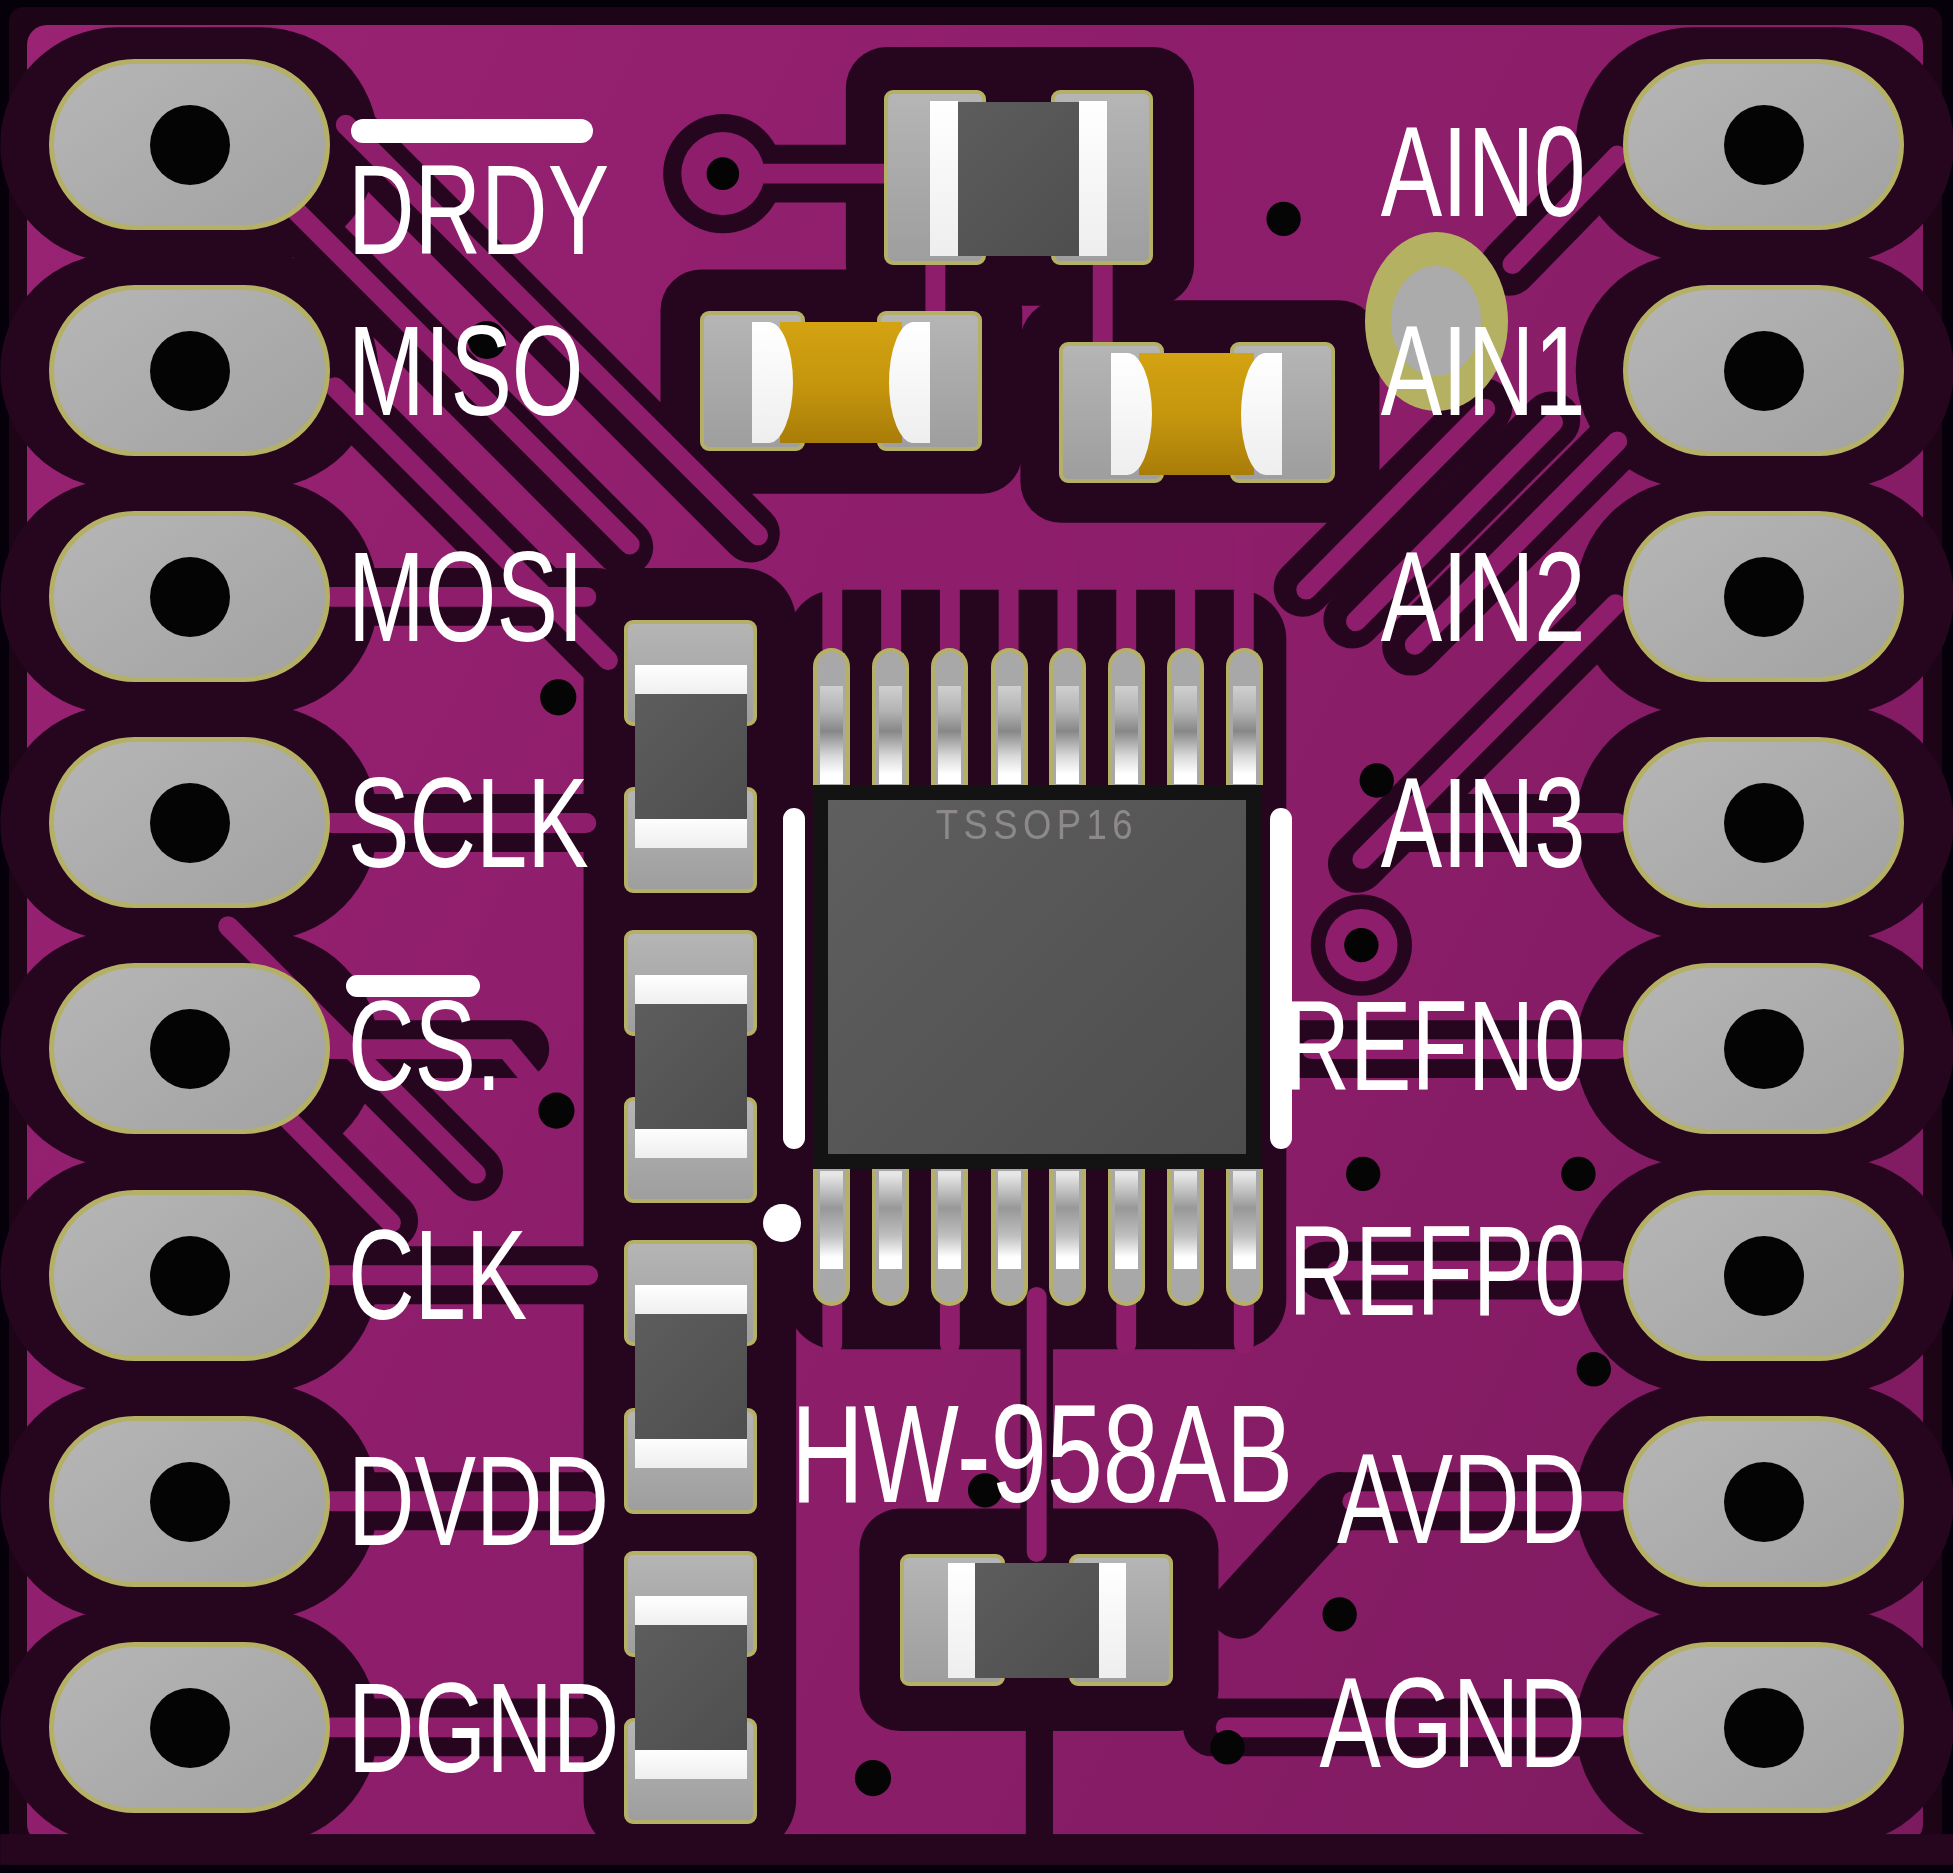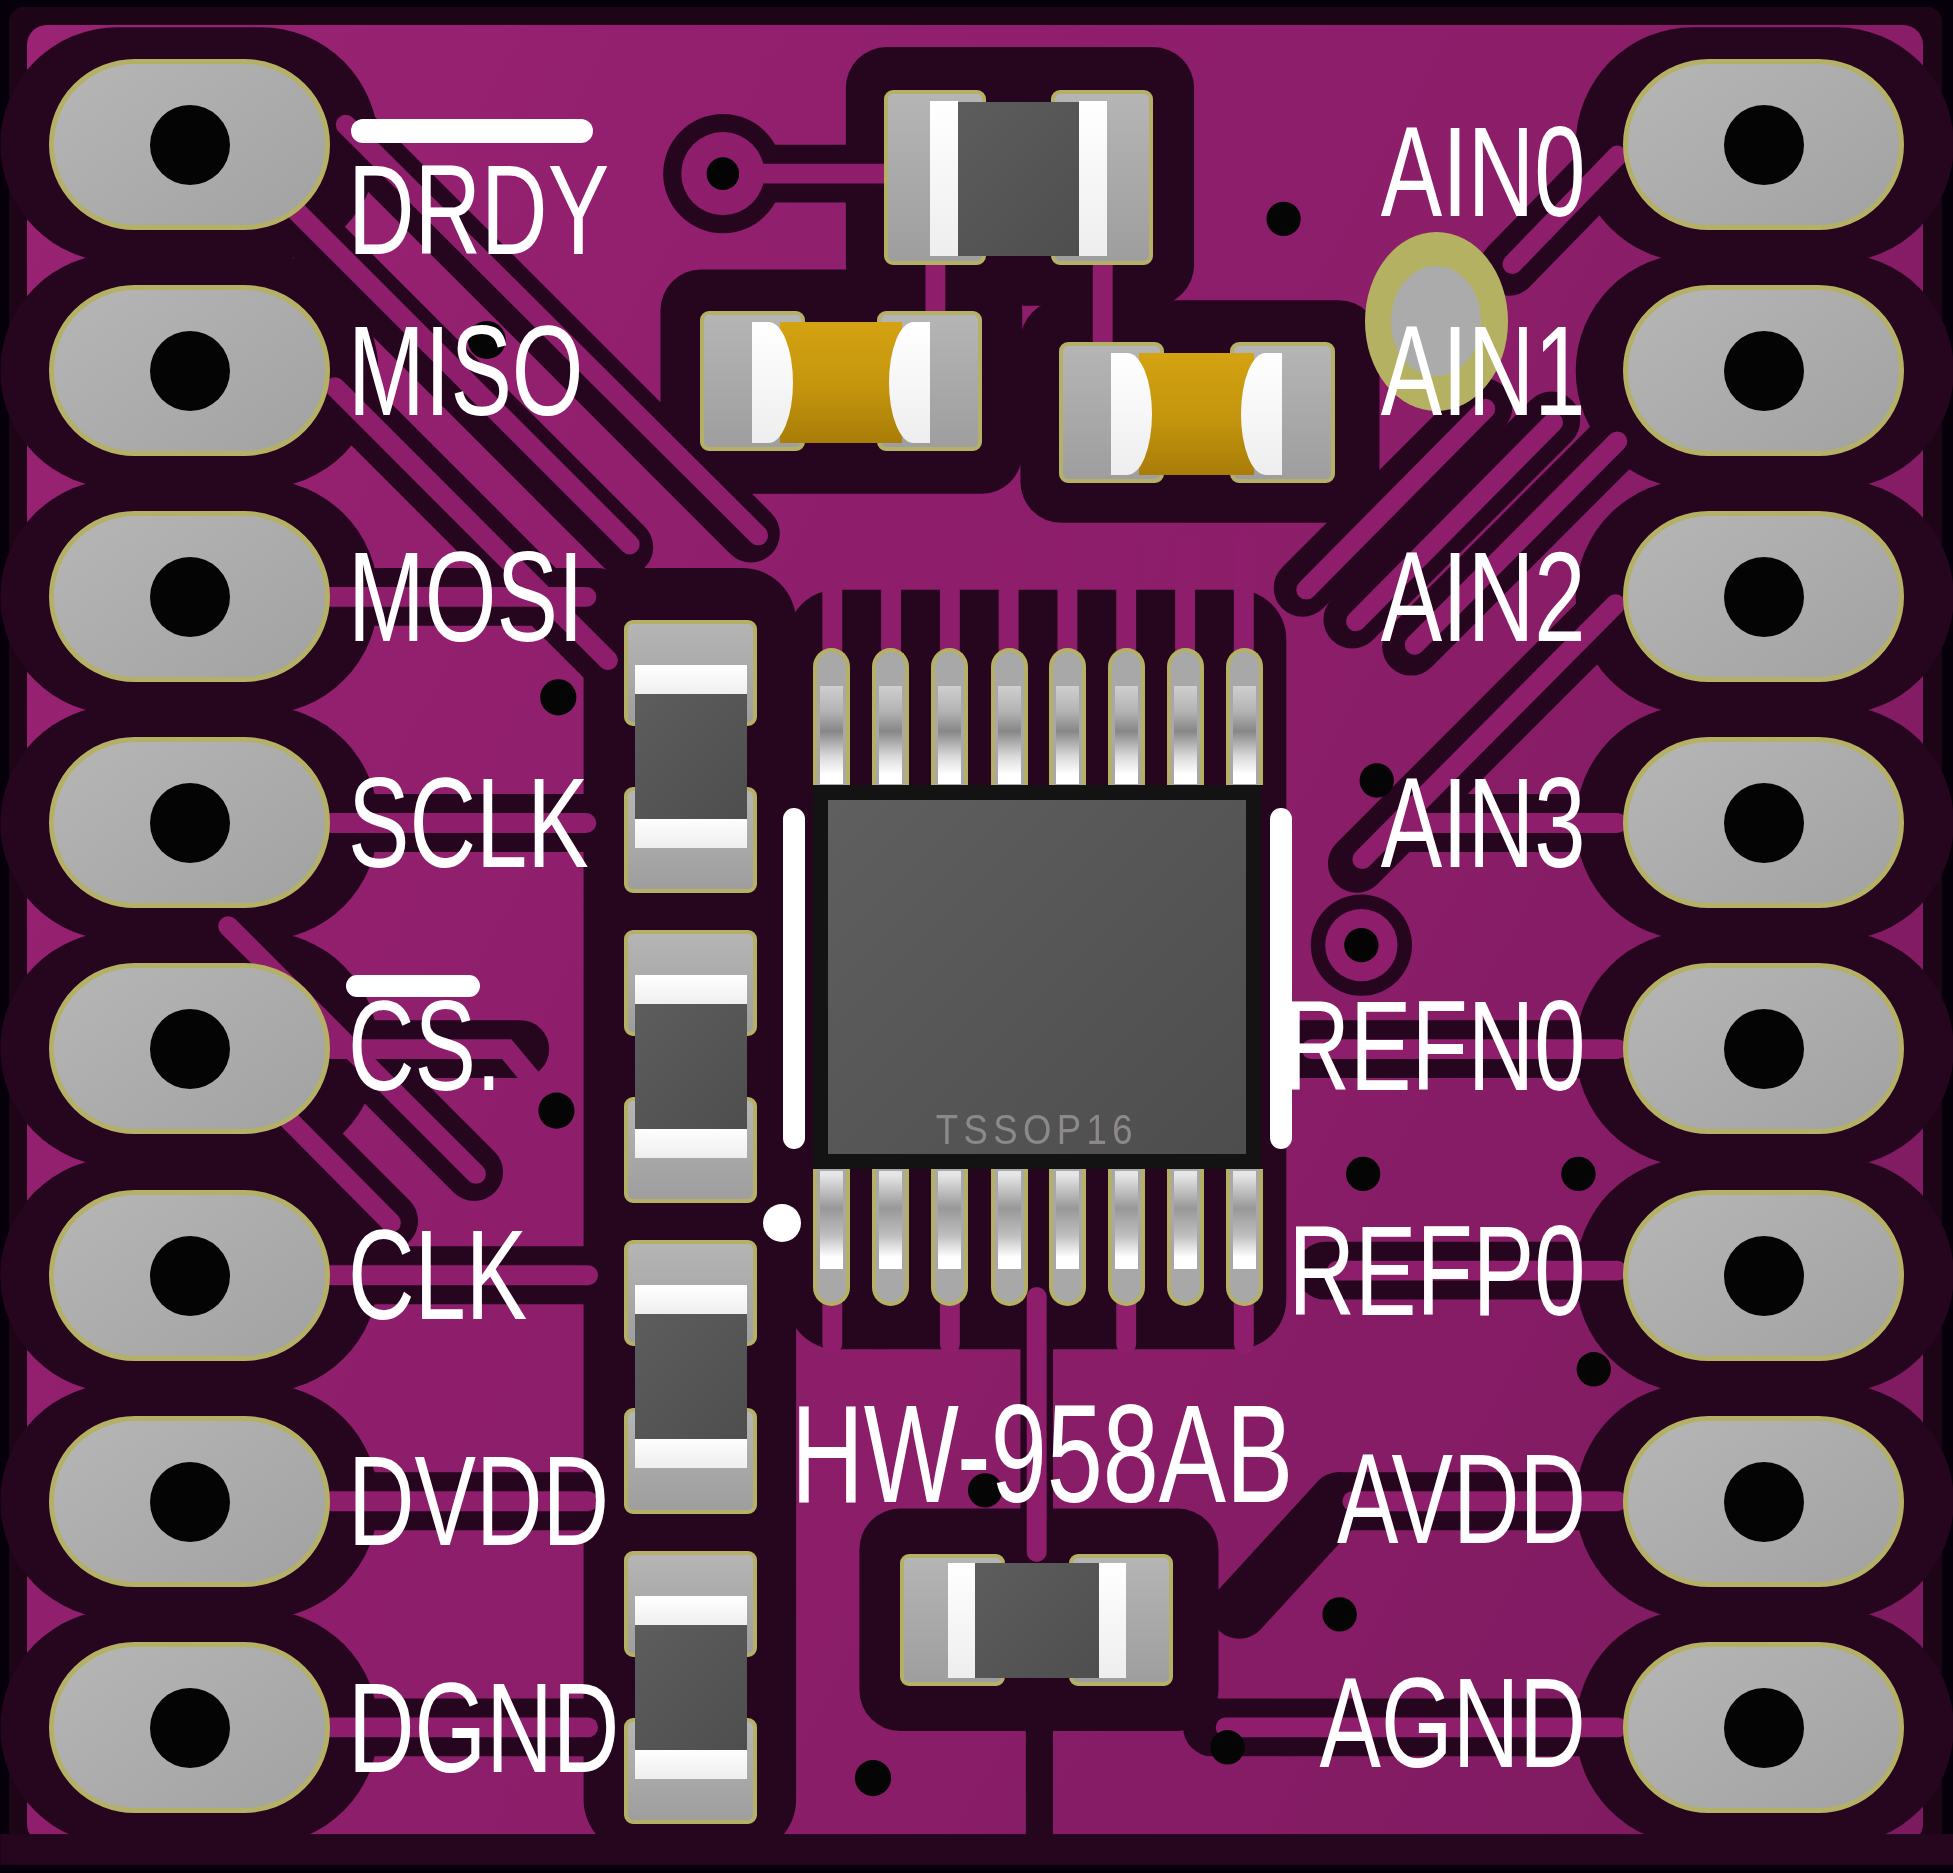--- a/index.html
+++ b/index.html
@@ -15,21 +15,21 @@
   .pad .hole{position:absolute;left:96px;top:41px;width:80px;height:80px;border-radius:50%;background:#040404;}
   
   .pin{position:absolute;width:29px;height:133px;border:4.5px solid #b4b065;background:#a8a8a8;}
   .pin-t{border-radius:19px 19px 0 0;border-bottom:none;}
   .pin-b{border-radius:0 0 19px 19px;border-top:none;}
   .pin .bar{position:absolute;left:2.7px;width:23.5px;height:98px;}
   .pin-t .bar{top:34px;background:linear-gradient(180deg,#cfcfcf 0%,#b3b3b3 26%,#878787 46%,#dadada 72%,#ffffff 90%);}
   .pin-b .bar{top:1.8px;background:linear-gradient(180deg,#e6e6e6 4%,#989898 38%,#bfbfbf 66%,#ffffff 88%);}
   #chip-body{position:absolute;left:813px;top:785px;width:448px;height:384px;background:#131313;}
   #chip-face{position:absolute;left:15.4px;top:15.4px;right:15.4px;bottom:15.4px;
-             background:linear-gradient(135deg,#5f5f5f,#4d4d4d);display:flex;align-items:flex-end;justify-content:center;}
+             background:linear-gradient(135deg,#5f5f5f,#4d4d4d);display:flex;align-items:flex-start;justify-content:center;}
   #chip-face span{color:#8d888b;font-size:43px;letter-spacing:6.3px;transform:scaleX(.85);}
   .silk-bar{position:absolute;width:22px;height:341px;background:#ffffff;border-radius:11px;top:808px;}
   
   .cpad{position:absolute;border:4.5px solid #b4b065;border-radius:9px;background:linear-gradient(180deg,#b5b5b5,#9e9e9e);}
   .cap-w{position:absolute;background:linear-gradient(180deg,#ffffff,#eeeeee);}
   .rbody{position:absolute;background:linear-gradient(135deg,#5d5d5d,#4e4e4e);}
   .gbody{position:absolute;background:linear-gradient(180deg,#d3a312 0%,#c4940d 55%,#a87d08 100%);}
   .cap-w.bulge-r{border-radius:0 60% 60% 0 / 0 50% 50% 0;}
   .cap-w.bulge-l{border-radius:60% 0 0 60% / 50% 0 0 50%;}
   

